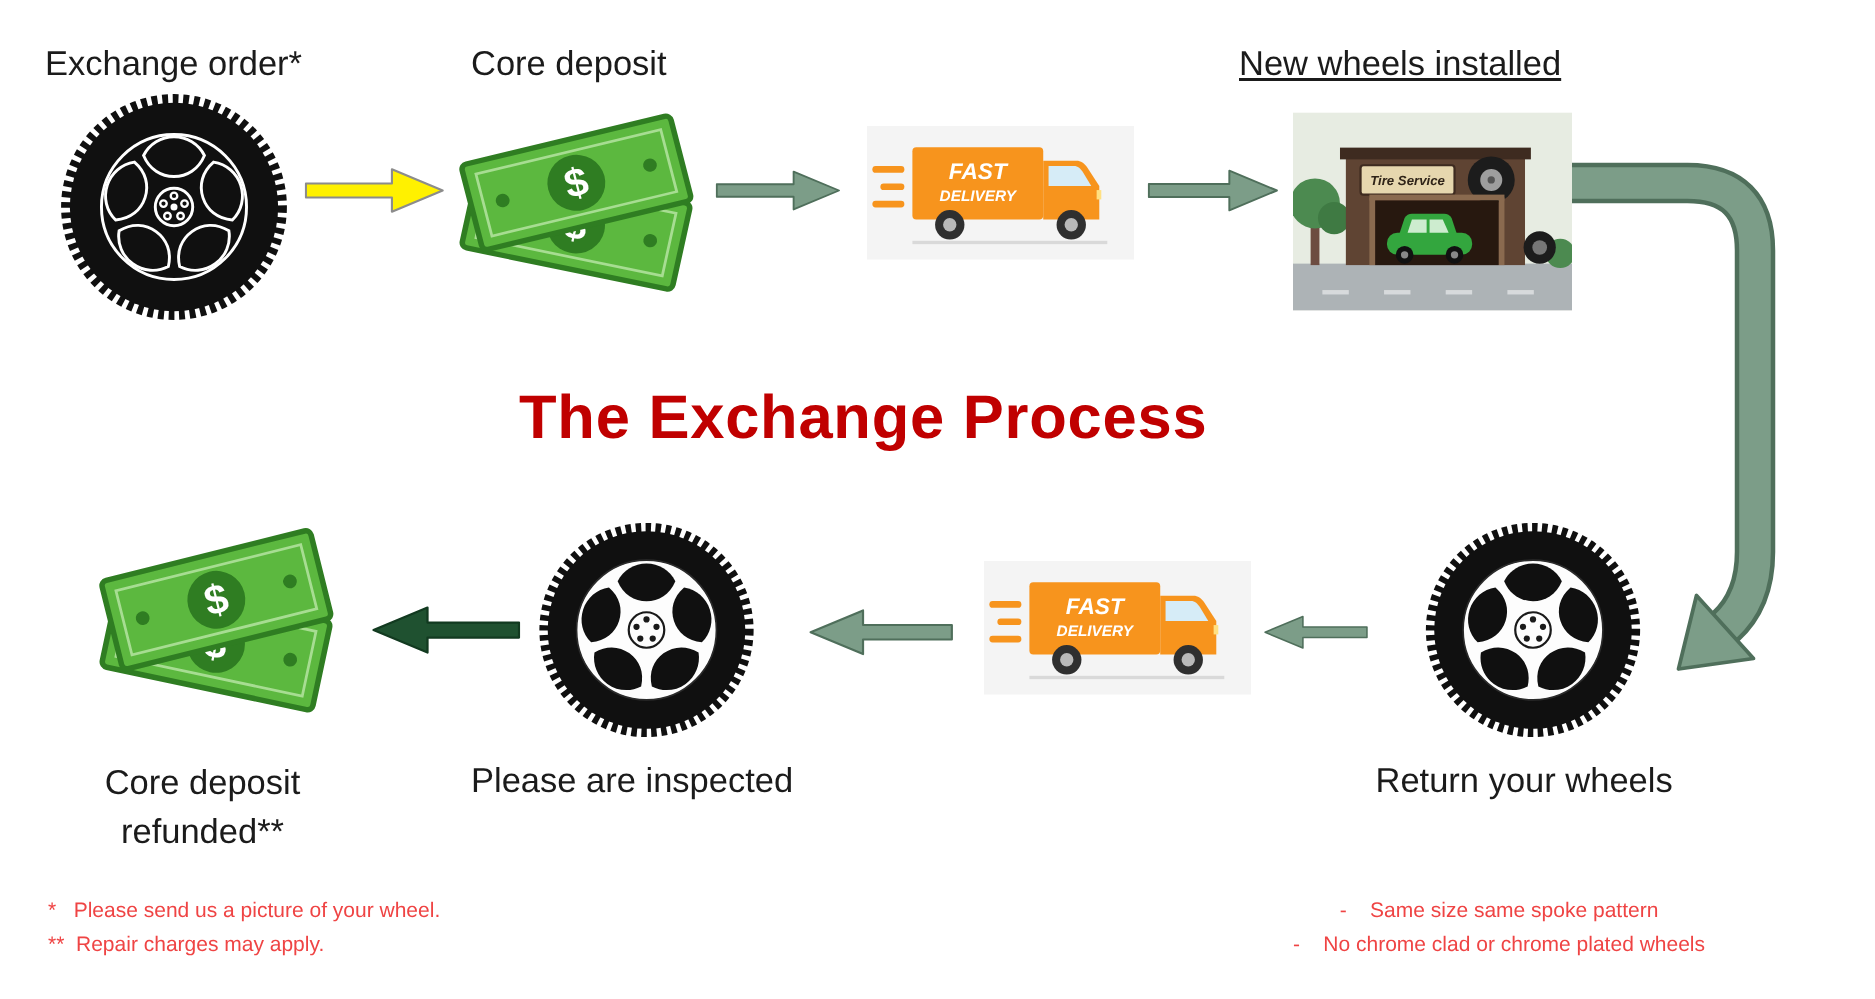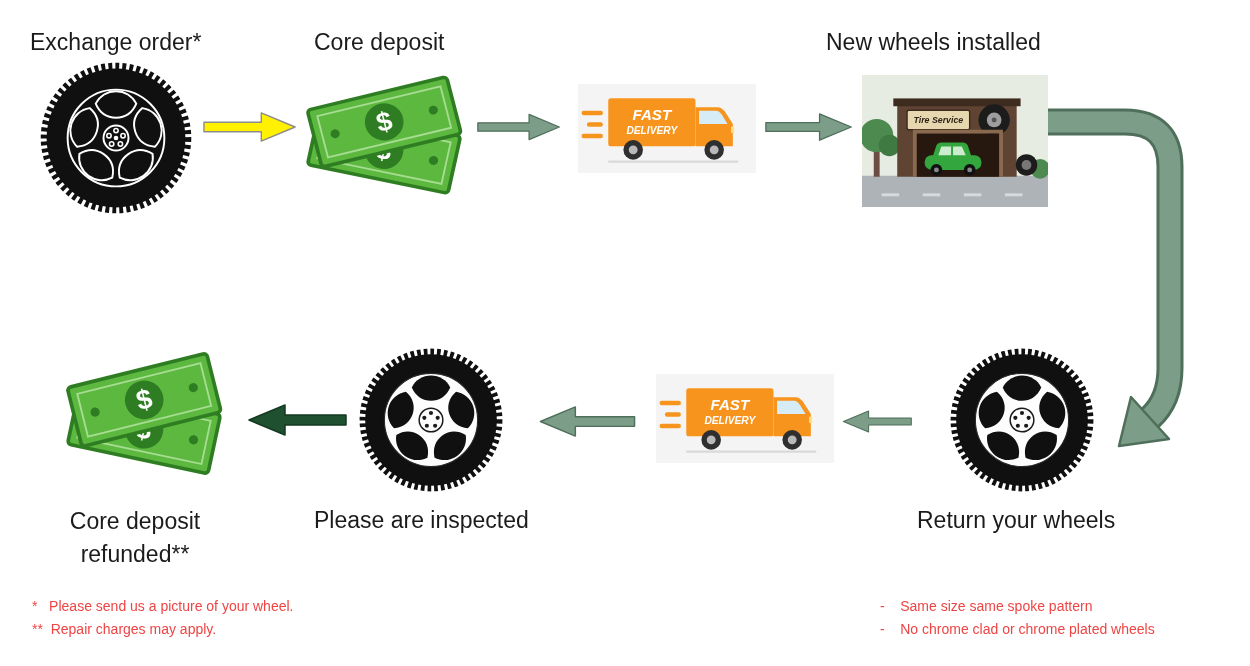--- a/index.html
+++ b/index.html
@@ -166,32 +166,33 @@
   <div class="abs truck-card" style="left:578px; top:84px; width:178px; height:89px;">
     <svg width="178" height="89" viewBox="0 0 200 100">
         <use href="#truck"></use>
       </svg>
   </div>
 
   <svg class="abs" style="left:765px; top:111px;" width="88" height="32" viewBox="0 0 100 34">
     <polygon points="1,12 62,12 62,2 98,17 62,32 62,22 1,22" style="fill:var(--arrow-green);stroke:var(--arrow-green-dark)" stroke-width="1.5" stroke-linejoin="round"></polygon>
   </svg>
 
-  <div class="abs step-label" style="left:826px; top:29px;">New wheels installed</div>
+  <div class="abs step-label" style="left:826px; top:29px;text-decoration:underline;">New wheels installed</div>
 
   <svg class="abs curved" style="left:1015px; top:98px;" width="180" height="370" viewBox="0 0 180 370">
     <path d="M0 24 L110 24 Q155 24 155 69 L155 270 Q155 302 135 320" fill="none" style="stroke:var(--arrow-green-dark)" stroke-width="27"></path>
     <path d="M0 24 L110 24 Q155 24 155 69 L155 270 Q155 302 135 320" fill="none" style="stroke:var(--arrow-green)" stroke-width="21"></path>
     <polygon points="104,348 154,341 116,299" style="fill:var(--arrow-green);stroke:var(--arrow-green-dark)" stroke-width="2.5" stroke-linejoin="round"></polygon>
   </svg>
 
   <svg class="abs illus" style="left:862px; top:74px;" width="186" height="134" viewBox="0 0 190 135">
       <use href="#tireshop"></use>
     </svg>
 
+  <div class="abs title" style="left:346px; top:255px;">The Exchange Process</div>
 
   <svg class="abs" style="left:948px; top:346px;" width="148" height="148">
       <use href="#wheel-white"></use>
     </svg>
   <div class="abs step-label" style="left:917px; top:507px;text-align:right;">Return your wheels</div>
 
   <svg class="abs" style="left:842px; top:406px;" width="70" height="31" viewBox="0 0 100 34">
     <polygon points="99,12 38,12 38,2 2,17 38,32 38,22 99,22" style="fill:var(--arrow-green);stroke:var(--arrow-green-dark)" stroke-width="1.5" stroke-linejoin="round"></polygon>
   </svg>
 
@@ -220,18 +221,18 @@
   <div class="abs step-label center" style="left:33px; top:505px; width:204px; line-height:33px;">
     <div>Core deposit</div>
     <div>refunded**</div>
   </div>
 
   <div class="abs" style="left:32px; top:595px;">
     <div class="footnote-line">*   Please send us a picture of your wheel.</div>
     <div class="footnote-line">**  Repair charges may apply.</div>
   </div>
 
-  <div class="abs" style="left:880px; top:595px;">
+  <div class="abs" style="left:862px; top:595px;text-align:center;">
     <div class="footnote-line">-    Same size same spoke pattern</div>
     <div class="footnote-line">-    No chrome clad or chrome plated wheels</div>
   </div>
 
 </div>
 
 </body></html>

